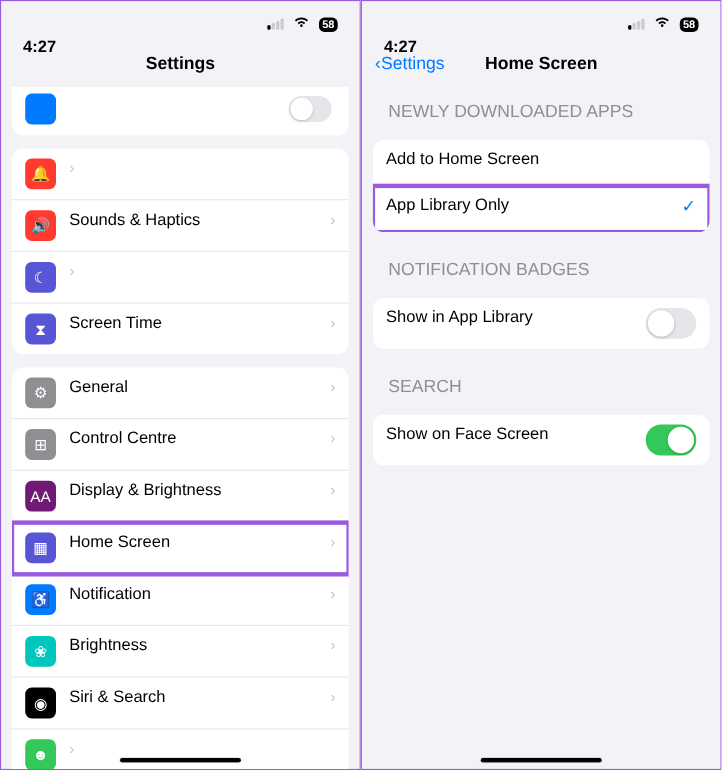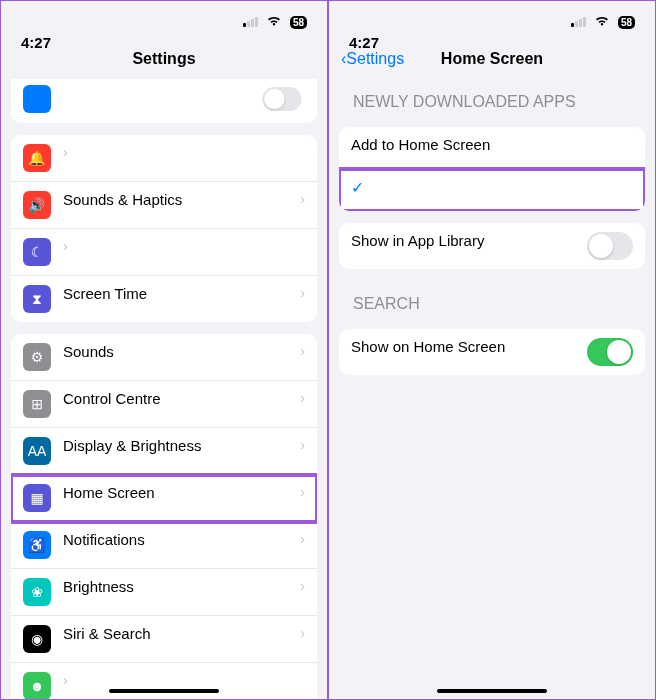--- a/index.html
+++ b/index.html
@@ -81,41 +81,41 @@
           </div>
           <div class="row">
             <div class="icon" style="background: rgb(88, 86, 214); font-size: 14px;">⧗</div>
             <span class="label">Screen Time</span>
             <span class="chev">›</span>
           </div>
         </div>
     <div class="group" id="g2">
           <div class="row">
             <div class="icon" style="background: rgb(142, 142, 147); font-size: 14px;">⚙</div>
-            <span class="label">Sounds</span>
+            <span class="label">General</span>
             <span class="chev">›</span>
           </div>
           <div class="row">
             <div class="icon" style="background: rgb(142, 142, 147); font-size: 14px;">⊞</div>
             <span class="label">Control Centre</span>
             <span class="chev">›</span>
           </div>
           <div class="row">
-            <div class="icon" style="background: #0369a1; font-size: 14px;">AA</div>
+            <div class="icon" style="background: #701a75; font-size: 14px;">AA</div>
             <span class="label">Display &amp; Brightness</span>
             <span class="chev">›</span>
           </div>
           <div class="row highlight">
             <div class="icon" style="background: rgb(88, 86, 214); font-size: 14px;">▦</div>
             <span class="label">Home Screen</span>
             <span class="chev">›</span>
           </div>
           <div class="row">
             <div class="icon" style="background: rgb(0, 122, 255); font-size: 14px;">♿</div>
-            <span class="label">Notifications</span>
+            <span class="label">Notification</span>
             <span class="chev">›</span>
           </div>
           <div class="row">
             <div class="icon" style="background: rgb(0, 199, 190); font-size: 14px;">❀</div>
             <span class="label">Brightness</span>
             <span class="chev">›</span>
           </div>
           <div class="row">
             <div class="icon" style="background: rgb(0, 0, 0); font-size: 14px;">◉</div>
             <span class="label">Siri &amp; Search</span>
@@ -155,33 +155,35 @@
     </div>
     <span class="nav-title">Home Screen</span>
   </div>
   <div class="content">
     <div class="section-header">Newly Downloaded Apps</div>
     <div class="group" id="rn">
           <div class="row">
             <span class="label">Add to Home Screen</span>
           </div>
           <div class="row highlight">
+            <span class="label">App Library Only</span>
             <span class="check">✓</span>
           </div>
         </div>
+    <div class="section-header">Notification Badges</div>
     <div class="group" id="rb">
           <div class="row">
             <span class="label">Show in App Library</span>
             <div class="toggle"></div>
           </div>
         </div>
     <div class="section-header">Search</div>
     <div class="group" id="rs">
           <div class="row">
-            <span class="label">Show on Home Screen</span>
+            <span class="label">Show on Face Screen</span>
             <div class="toggle on"></div>
           </div>
         </div>
   </div>
   <div class="home-ind"></div>
 </div>
 
 </div>
 
 </body></html>

